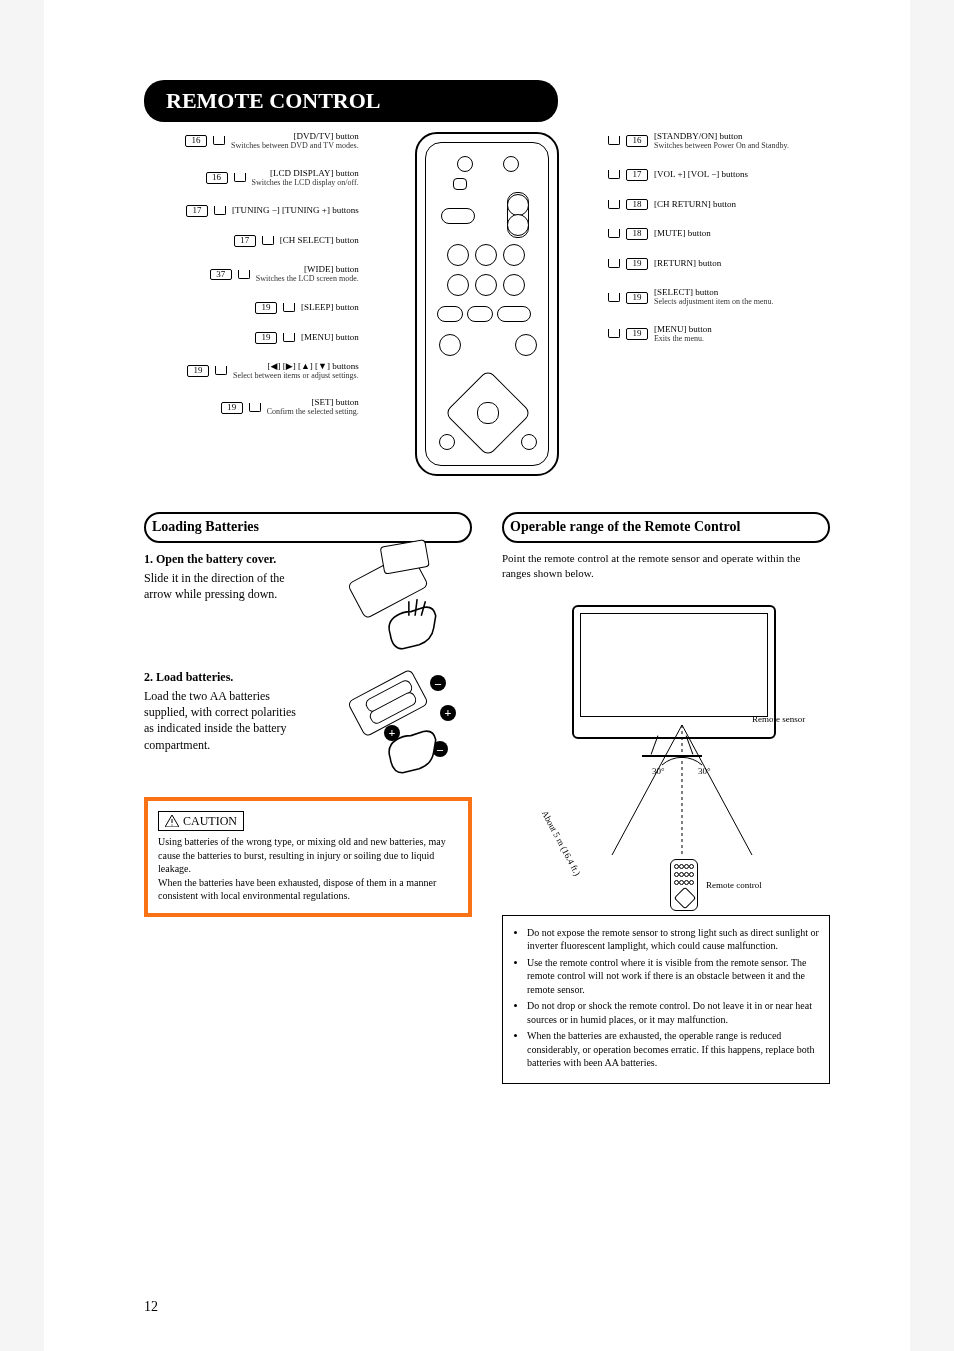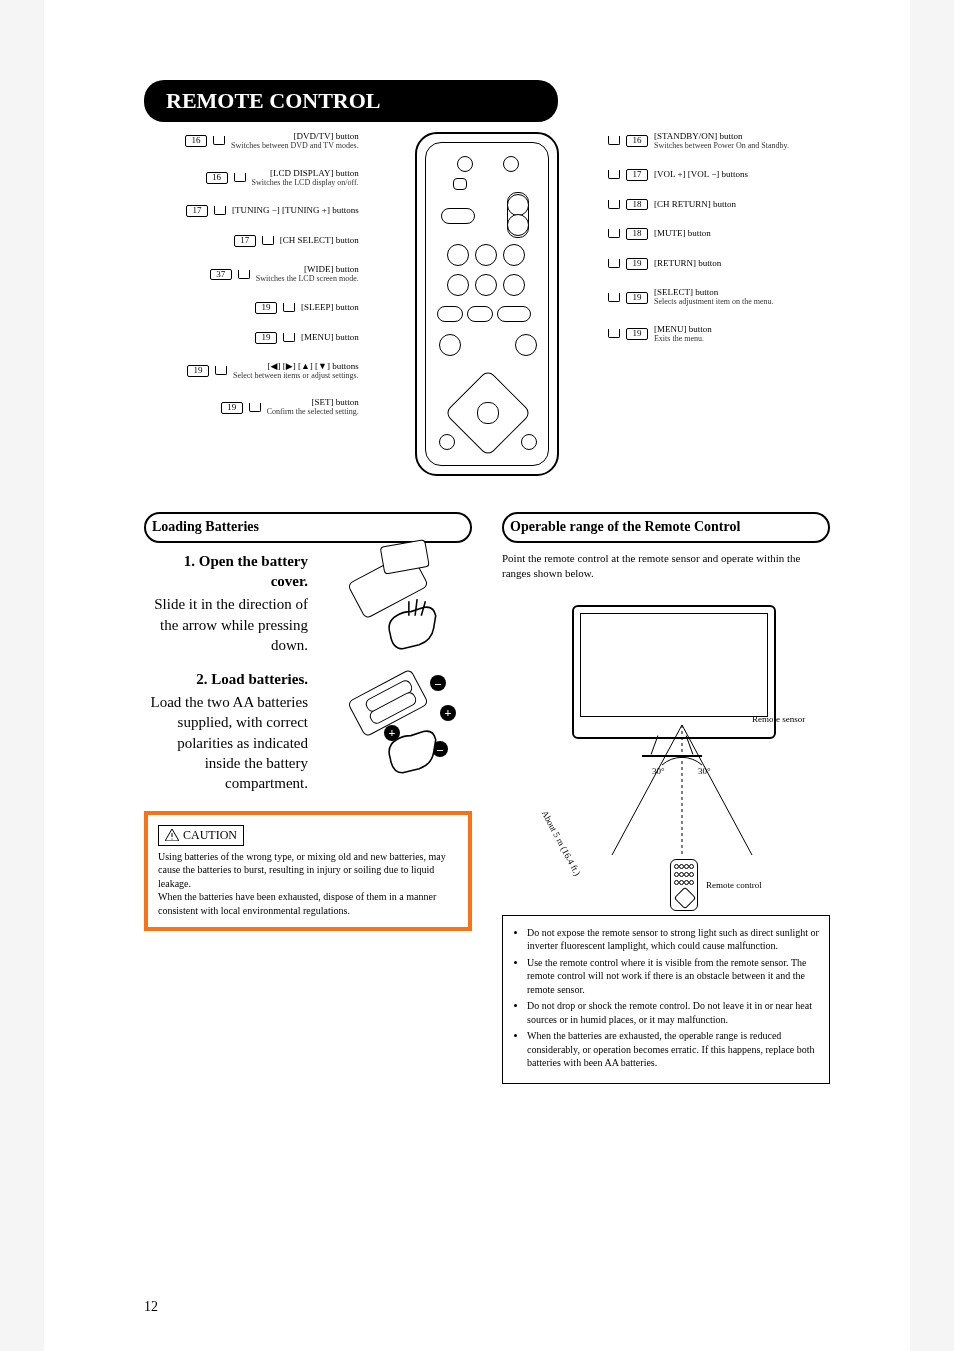--- a/index.html
+++ b/index.html
@@ -148,22 +148,21 @@
     margin-bottom: 8px;
   }
   .step-row {
     display: flex;
     align-items: flex-start;
     gap: 14px;
     margin-top: 8px;
   }
   .step-text {
     flex: 1;
-    font-size: 15px;
-    text-align: right;
+    font-size: 12px;
   }
   .step-text .bold { font-weight: bold; display: block; margin-bottom: 3px; }
   .step-img {
     width: 150px;
     height: 110px;
     position: relative;
   }
   .remote-mini {
     position: absolute;
     width: 70px; height: 38px;

